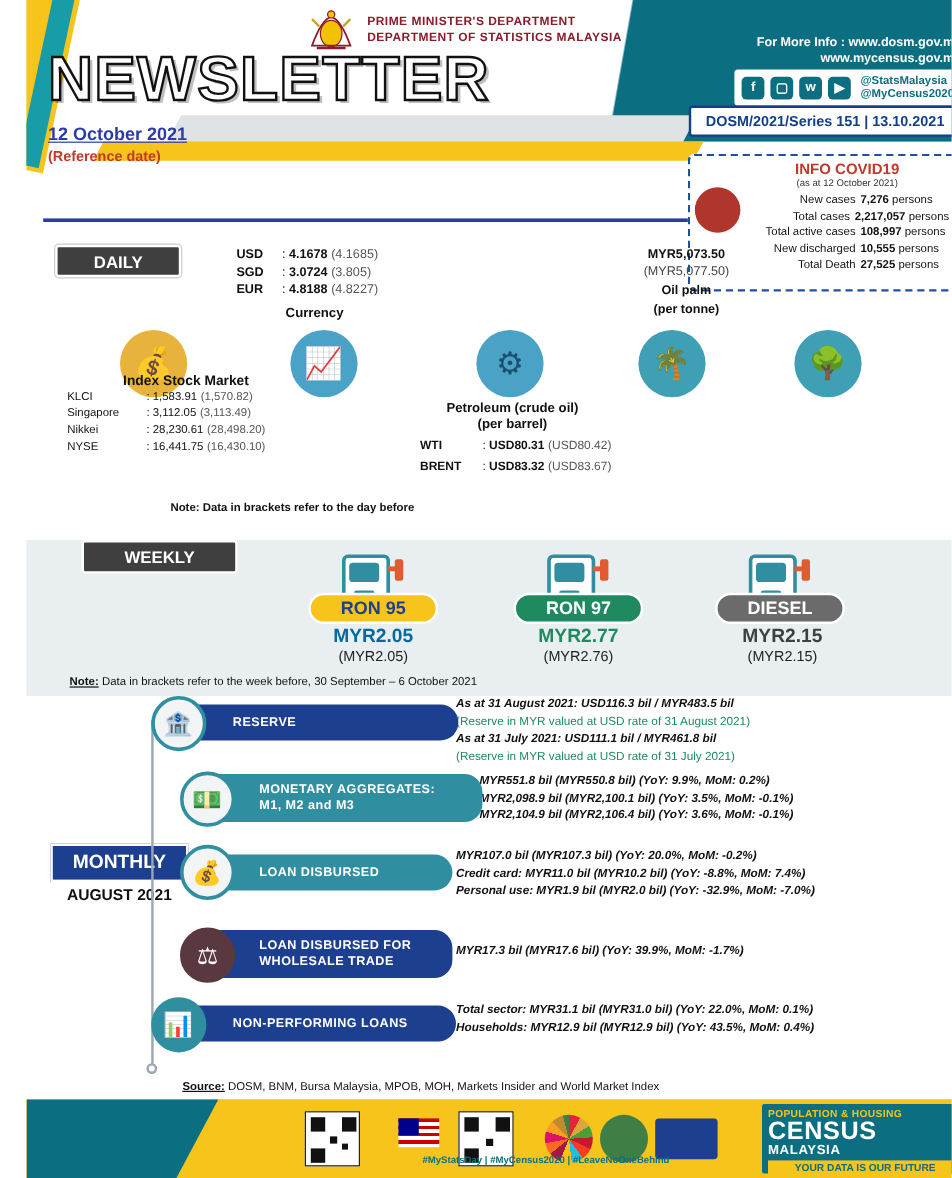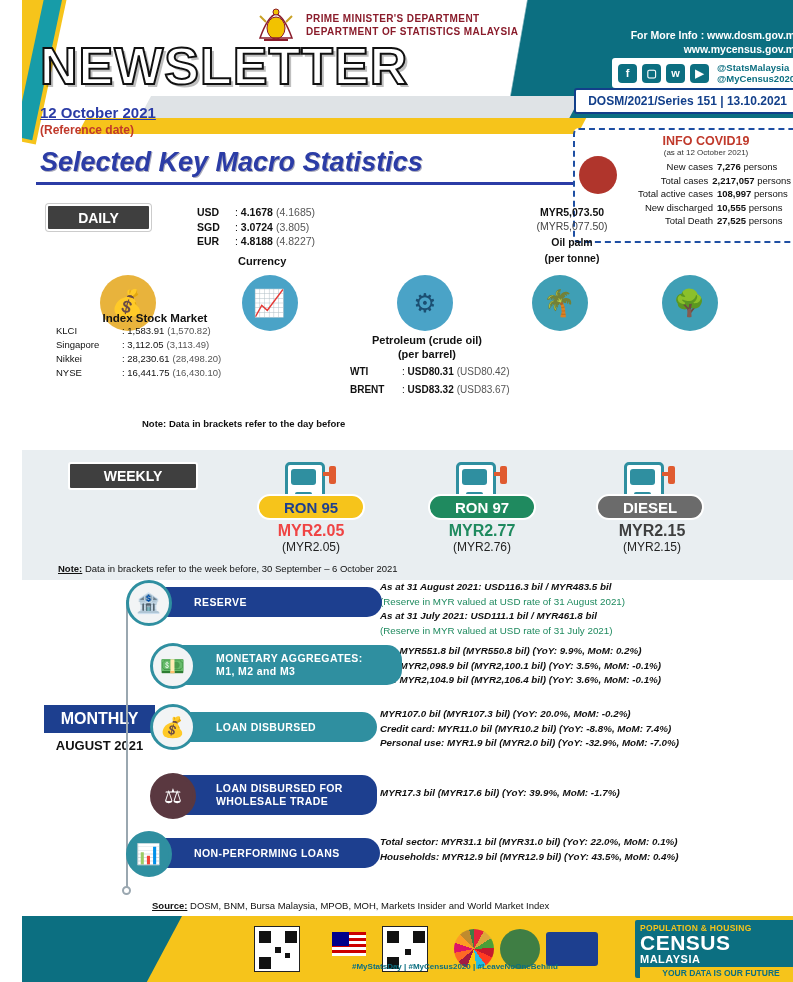--- a/index.html
+++ b/index.html
@@ -141,21 +141,21 @@
   .rubber .v { font-size:10px; margin-top:8px; }
 
   .note1 { position:absolute; left:120px; top:418px; font-size:9.5px; font-weight:bold; }
 
   
   .weekly-band {
     position:absolute; left:0; top:450px; width:793px; height:130px;
     background:#e9eef1;
   }
   .weekly-tag {
-    position:absolute; left:46px; top:462px; width:130px; height:28px;
+    position:absolute; left:46px; top:450px; width:130px; height:28px;
     background:#3f3f3f; color:#fff; font-weight:bold; font-size:14px;
     display:flex; align-items:center; justify-content:center; border-radius:3px;
     border:2px solid #fff;
   }
   .petrol-lbl { position:absolute; left:40px; top:497px; width:145px; text-align:center; font-size:12px; line-height:16px;}
   .petrol-lbl .b { font-weight:bold; }
   .petrol-lbl .d { color:#1b5fa8; font-weight:bold; font-size:11.5px; margin-top:4px;}
 
   .pump { position:absolute; width:52px; height:46px; }
   .pump .body { position:absolute; left:0; top:0; width:40px; height:46px; border:3px solid #2f8fa0; border-radius:5px; background:#fff;}
@@ -248,21 +248,20 @@
     </svg>
 
     <div class="dept-title">
       <div>PRIME MINISTER'S DEPARTMENT</div>
       <div>DEPARTMENT OF STATISTICS MALAYSIA</div>
     </div>
 
     <div class="newsletter">NEWSLETTER</div>
     <div class="date-line">12 October 2021</div>
     <div class="date-ref">(Reference date)</div>
-    <div class="main-title">Selected Key Macro Statistics</div>
     <div class="title-underline"></div>
 
     <div class="more-info">
       <div>
         <span>For More Info :</span>
         <span>www.dosm.gov.my</span>
       </div>
       <div>www.mycensus.gov.my</div>
     </div>
 
@@ -423,21 +422,21 @@
       <div class="screen"></div>
       <div class="hose"></div>
       <div class="nz"></div>
       <div class="dot"></div>
   </div>
 
   <div class="fuel-pill" id="pill0" style="left:235px; top:494px; background:#f6c41b; color:#1d3f8f;">RON 95</div>
   <div class="fuel-pill" id="pill1" style="left:406px; top:494px; background:#1f8a5f;">RON 97</div>
   <div class="fuel-pill" id="pill2" style="left:574px; top:494px; background:#6b6b6b;">DIESEL</div>
 
-  <div class="fuel-price" style="left:229px; top:522px; color:#ef4444;">MYR2.05</div>
+  <div class="fuel-price" style="left:229px; top:522px; color:#0369a1;">MYR2.05</div>
   <div class="fuel-prev" style="left:229px; top:540px;">(MYR2.05)</div>
   <div class="fuel-price" style="left:400px; top:522px; color:#1f8a5f;">MYR2.77</div>
   <div class="fuel-prev" style="left:400px; top:540px;">(MYR2.76)</div>
   <div class="fuel-price" style="left:570px; top:522px; color:#3f3f3f;">MYR2.15</div>
   <div class="fuel-prev" style="left:570px; top:540px;">(MYR2.15)</div>
 
   <div class="note2">
     <u>Note:</u><span> Data in brackets refer to the week before, 30 September – 6 October 2021</span>
   </div>
 

